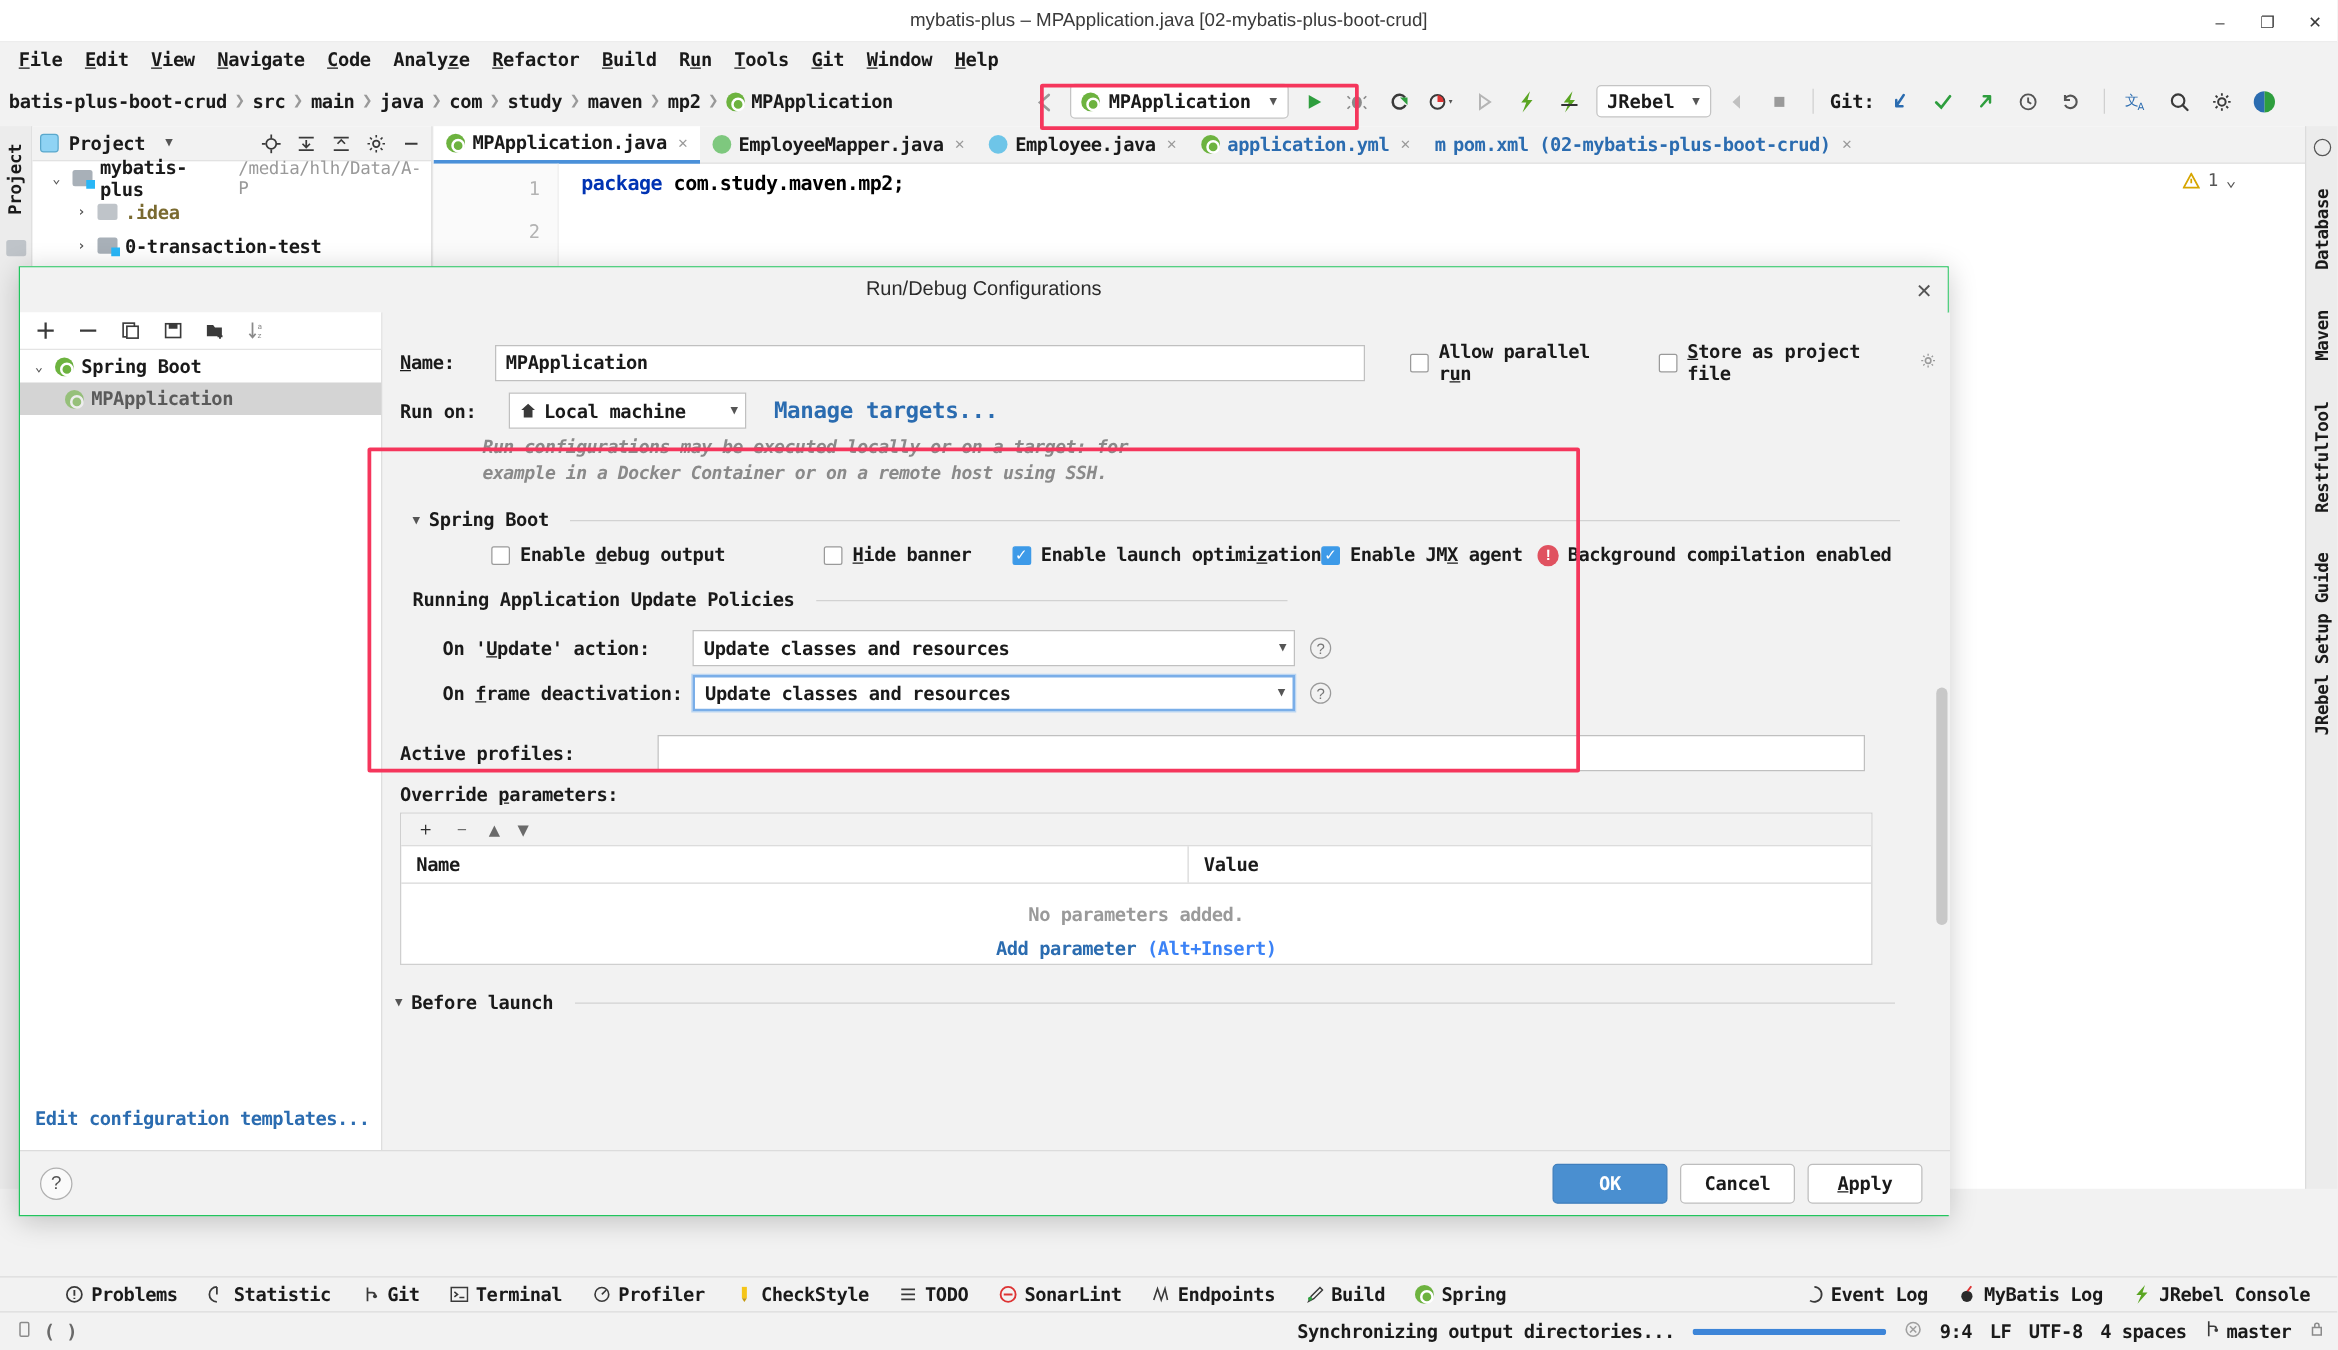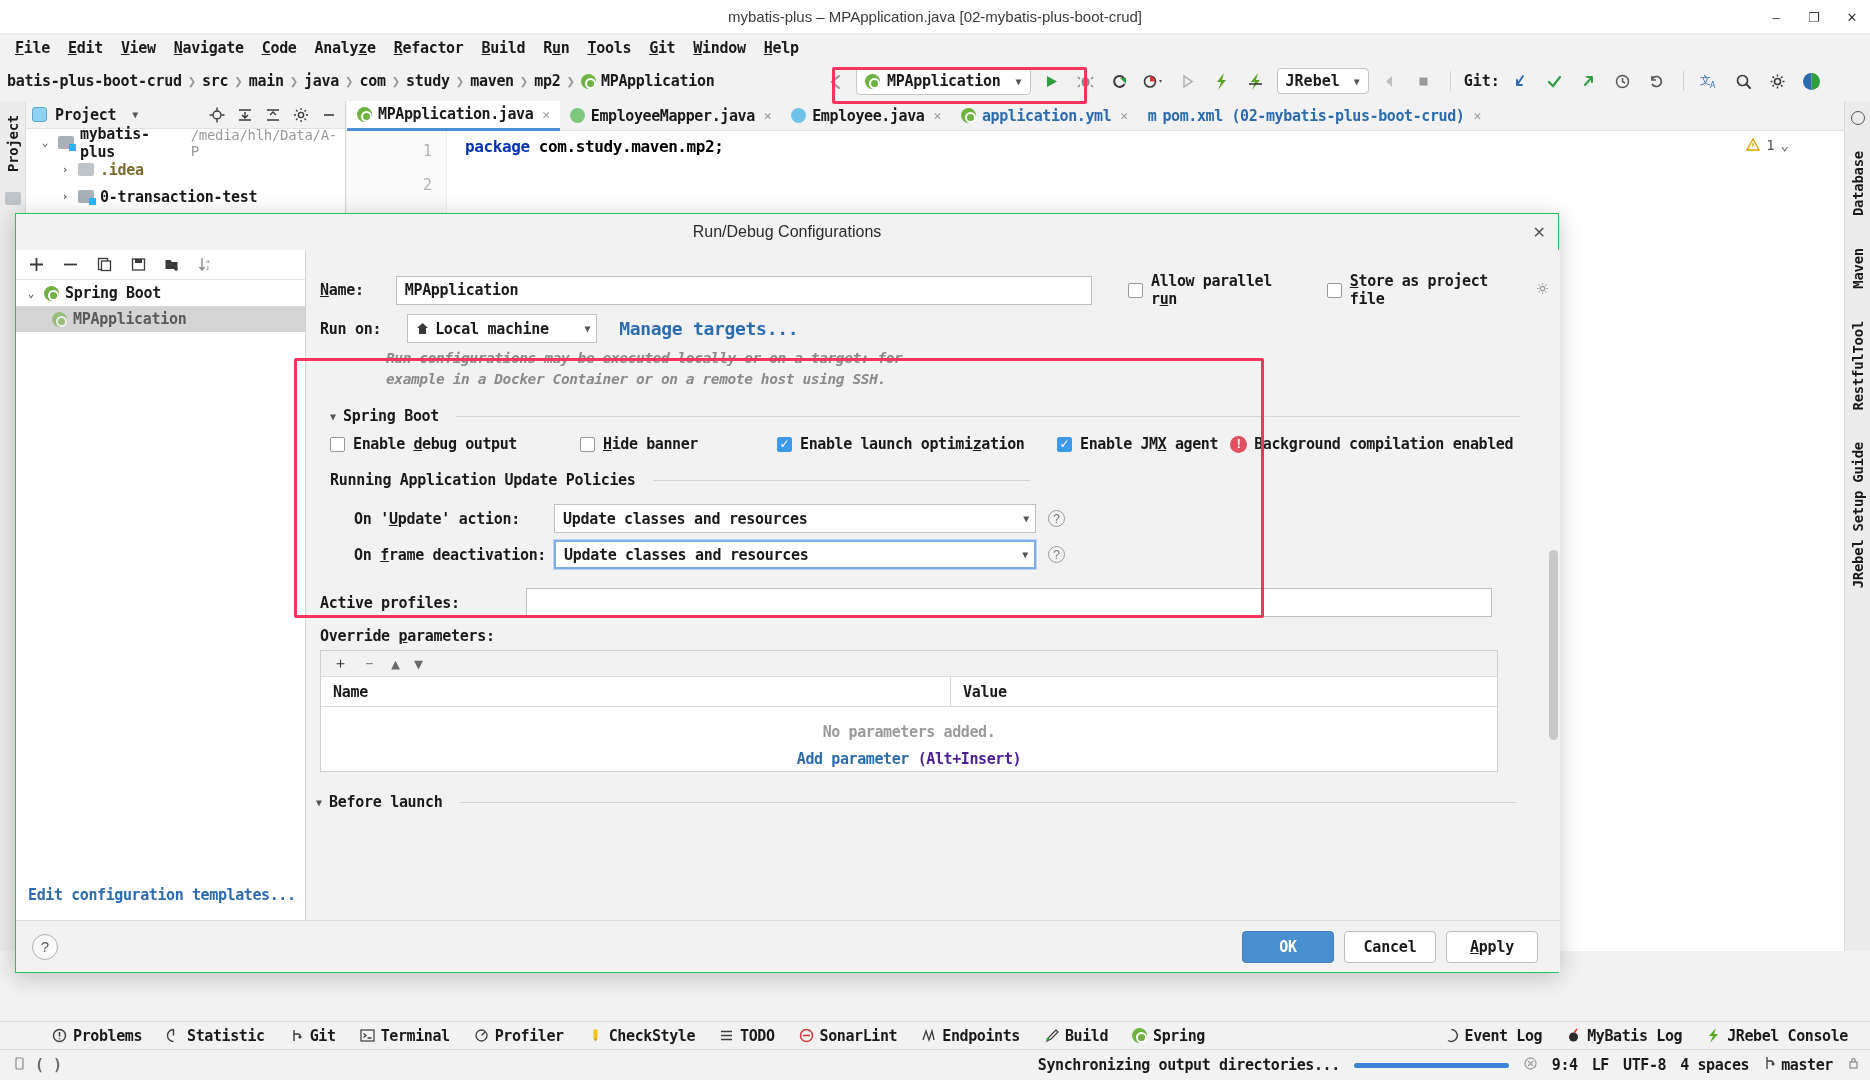--- a/index.html
+++ b/index.html
@@ -157,21 +157,21 @@
   }
   .combo.focused { border:2px solid #7aaee8; box-shadow: 0 0 0 1px #bcd6f2; }
   .caret { font-size:10px; color:#555; margin-left:8px; }
   .link { color:#2b6cb0; font-weight:bold; font-size:18px; cursor:pointer; letter-spacing:-0.3px; }
   .hint { font-size:14.5px; color:#8a8a8a; font-style: italic; font-weight:bold; line-height:21px; letter-spacing:-0.4px;}
 
   .cb { width:15px; height:15px; border:1px solid #9a9a9a; background:#fff; border-radius:2px;
         display:inline-flex; align-items:center; justify-content:center; cursor:pointer; flex:0 0 auto;}
   .cb.checked { background:#3d9ae8; border-color:#3d9ae8; color:#fff; }
   .cb.checked::after { content:'✓'; font-size:12px; color:#fff; line-height:1; font-family:"DejaVu Sans", sans-serif;}
-  .cb-wrap { display:flex; align-items:center; gap:8px; cursor:pointer; }
+  .cb-wrap { display:flex; align-items:center; gap:8px; cursor:pointer;justify-content:flex-end; }
   .cb-label { font-size:15px; font-weight:bold; color:#1a1a1a; letter-spacing:-0.4px; }
   .cb-label .u { text-decoration: underline; }
 
   .sec-title { display:flex; align-items:center; gap:7px; }
   .sec-title .tri { font-size:10px; color:#555; }
   .sec-title .txt { font-size:15px; font-weight:bold; color:#1a1a1a; letter-spacing:-0.3px; }
   .sec-line { flex:1; height:1px; background:#d2d2d2; margin-left:10px; }
 
   .help-ic { width:17px; height:17px; border-radius:50%; border:1px solid #9a9a9a; color:#777;
              font-size:12px; display:flex; align-items:center; justify-content:center; cursor:pointer;
@@ -185,21 +185,21 @@
                 border-bottom:1px solid #dcdcdc; }
   .pt-tool { font-size:15px; color:#6a6a6a; cursor:pointer; }
   .pt-tool.on { color:#2b2b2b; }
   .pt-head { display:flex; height:30px; border-bottom:1px solid #d8d8d8; }
   .pt-head div { font-size:15px; font-weight:bold; color:#1a1a1a; display:flex; align-items:center; padding-left:12px;
                  letter-spacing:-0.3px;}
   .pt-empty { text-align:center; padding-top:16px; }
   .pt-empty .e1 { font-size:15px; color:#9a9a9a; font-weight:bold; letter-spacing:-0.4px;}
   .pt-empty .e2 { margin-top: 9px; font-size:15px; letter-spacing:-0.4px;}
   .pt-empty .e2 .a { color:#2b6cb0; font-weight:bold; cursor:pointer; }
-  .pt-empty .e2 .k { color:#4c1d95; font-weight:bold; }
+  .pt-empty .e2 .k { color:#3b82f6; font-weight:bold; }
 
   .scroll-track { position:absolute; right:2px; width:9px; background:#f2f2f2; }
   .scroll-thumb { width:9px; background:#c8c8c8; border-radius:5px; }
 
   .dlg-footer { position:absolute; left:0; bottom:0; width:1544px; height:52px; background:#f2f2f2;
                 border-top:1px solid #dcdcdc; display:flex; align-items:center; }
   .qmark { width:26px; height:26px; border-radius:50%; border:1px solid #b0b0b0; background:#fafafa;
            display:flex; align-items:center; justify-content:center; font-size:15px; color:#555;
            margin-left:16px; cursor:pointer; font-family:"Liberation Sans", sans-serif;}
   .btn { height:32px; min-width:92px; border-radius:4px; display:flex; align-items:center; justify-content:center;

